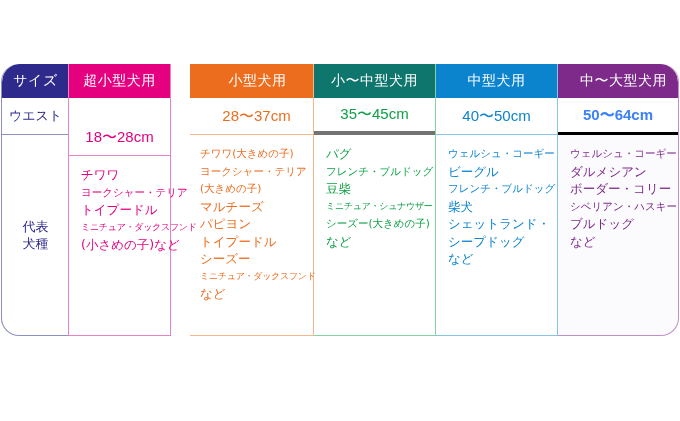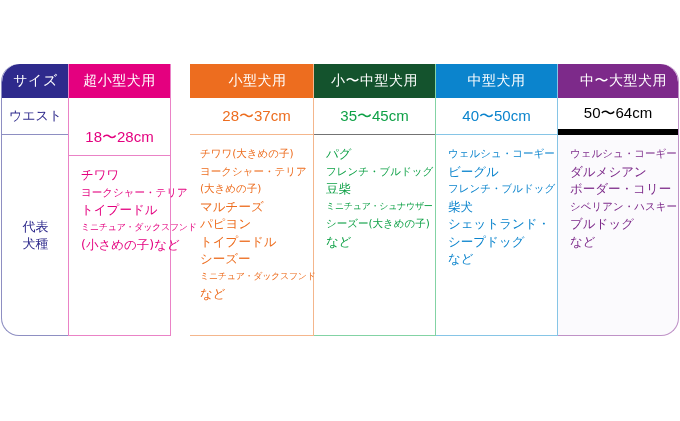--- a/index.html
+++ b/index.html
@@ -33,33 +33,33 @@
   .c1 .hdr { background:#e4007f; }
   .c1 .waist, .c1 .breeds { color:#e4007f;margin-top:21px; }
   .c1 .waist { border-bottom:1px solid #ea82c6; }
 
   .c2 { left:189px; width:124px; border:1.5px solid #f4b68c; border-top:none; border-left:none; }
   .c2 .hdr { background:#ed6d1f;padding-left:12px; }
   .c2 .waist, .c2 .breeds { color:#ed6d1f;padding-left:10px; }
   .c2 .waist { border-bottom:1px solid #f4b68c; }
 
   .c3 { left:313px; width:122px; border:1.5px solid #83d3a4; border-top:none; border-left:none; }
-  .c3 .hdr { background:#14532d; }
+  .c3 .hdr { background:#0f766e; }
   .c3 .waist, .c3 .breeds { color:#0fa147; }
-  .c3 .waist { border-bottom:1px solid #737373; }
+  .c3 .waist { border-bottom:4px solid #737373; }
 
   .c4 { left:435px; width:122px; border:1.5px solid #86c5e6; border-top:none; border-left:none; }
   .c4 .hdr { background:#0b84cd; }
   .c4 .waist, .c4 .breeds { color:#0b84cd; }
   .c4 .waist { border-bottom:1px solid #86c5e6; }
 
   .c5 { left:557px; width:121px; border:1.5px solid #bf92c7; border-top:none; border-left:none;
         border-radius:0 18px 18px 0; overflow:hidden; background:#fbfafd; }
   .c5 .hdr { background:#7d2a8a; border-top-right-radius:18px;padding-left:11px; }
-  .c5 .waist { color:#000000; border-bottom:6px solid #000000; background:#fff; }
+  .c5 .waist { color:#3b82f6; border-bottom:3px solid #000000; background:#fff;font-weight:bold; }
   .c5 .breeds { color:#7d2a8a; }
 </style>
 </head>
 <body>
 
 <div class="table">
 
   <div class="col c0">
     <div class="hdr">サイズ</div>
     <div class="waist">ウエスト</div>

